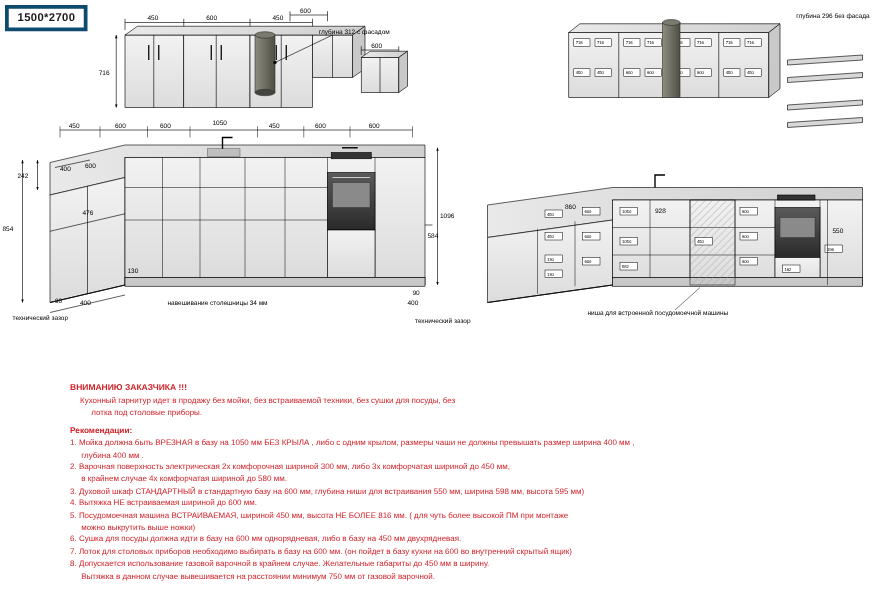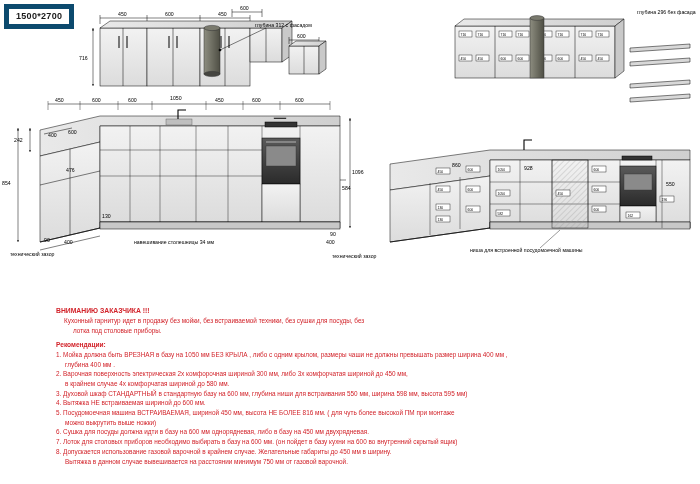--- a/index.html
+++ b/index.html
@@ -9,21 +9,21 @@
     font-family:"Liberation Sans", sans-serif;
     color:#1a1a1a;
     position:relative;
     overflow:hidden;
   }
   .stage{position:absolute;left:0;top:0;width:700px;height:484px;}
   svg.diagram{position:absolute;left:0;top:0;width:700px;height:484px;}
 
   .title-box{
     position:absolute;left:4px;top:4px;
-    border:5px solid #0c4a6e;
+    border:3px solid #0c4a6e;
     padding:2px 7px;
     font-size:9px;
     font-weight:bold;
     letter-spacing:.3px;
     background:#fff;
     line-height:11px;
   }
 
   .notes{
     position:absolute;

